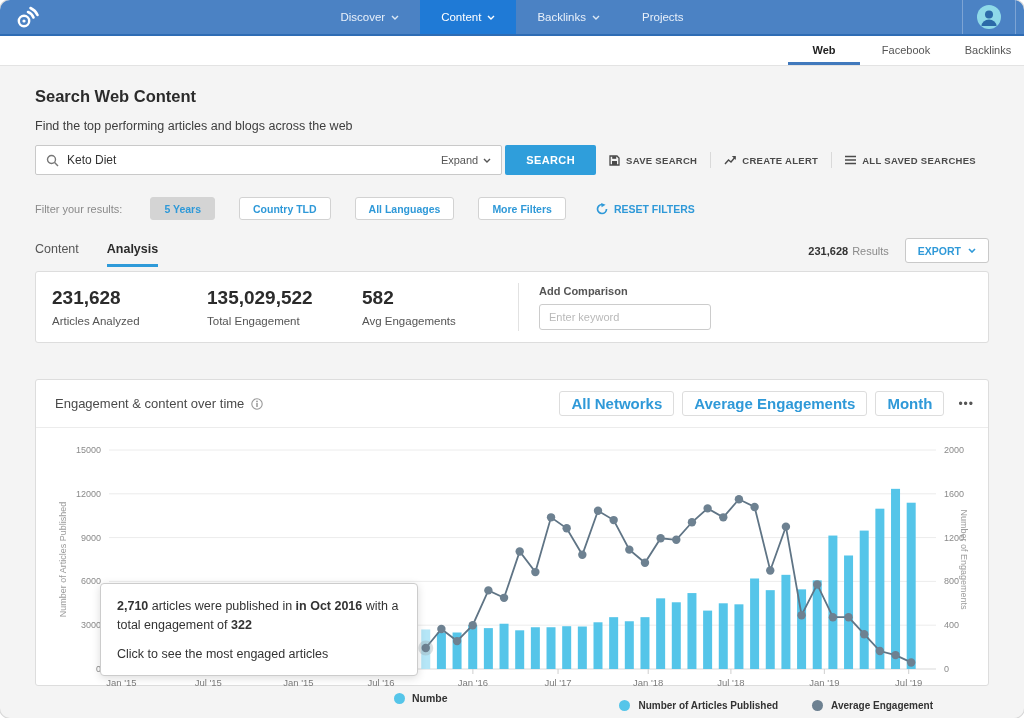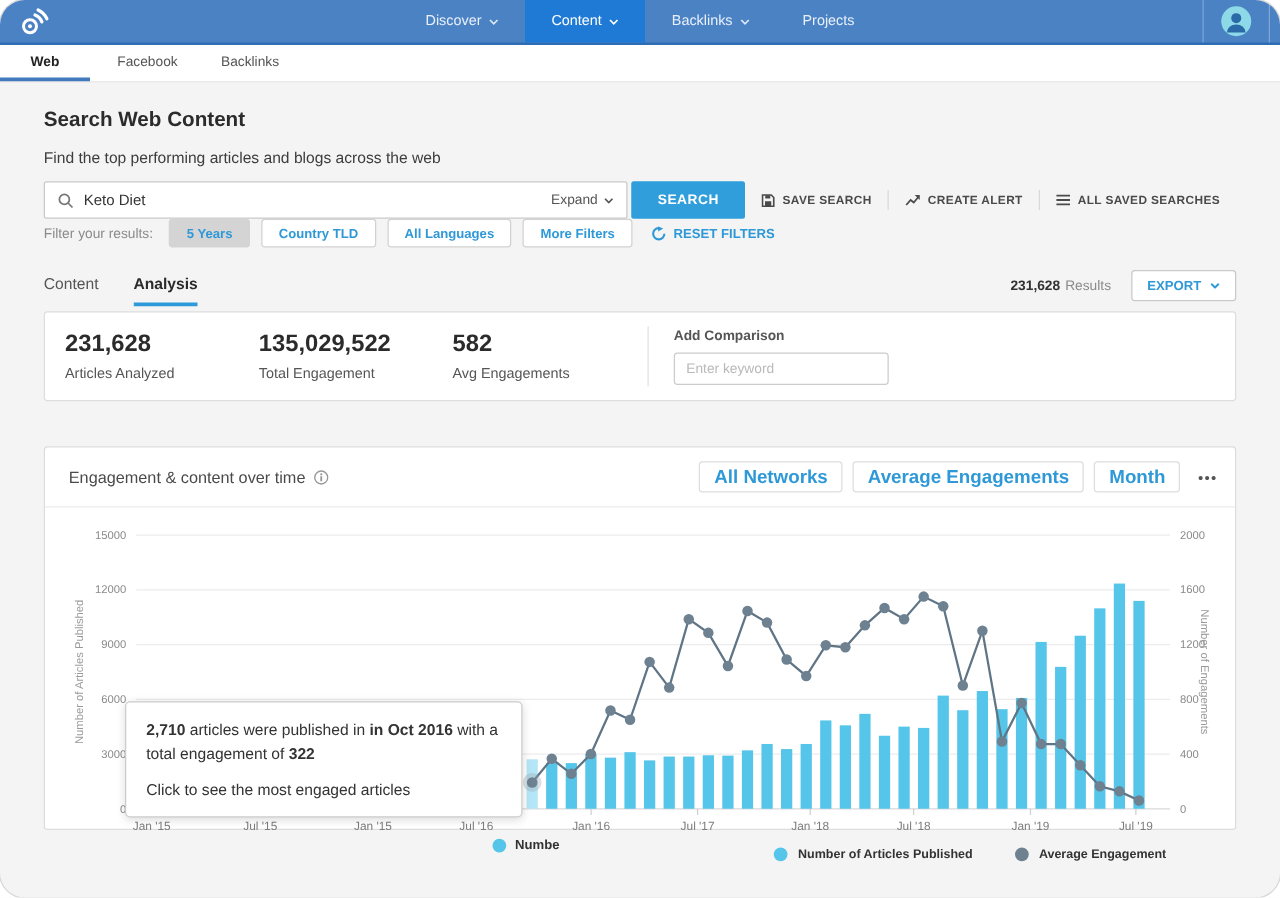--- a/index.html
+++ b/index.html
@@ -1,35 +1,35 @@
 <!DOCTYPE html>
 <html><head>
 <meta charset="utf-8">
 <style>
   * { margin:0; padding:0; box-sizing:border-box; }
   html,body { background:#ffffff; }
   body { font-family:"Liberation Sans","DejaVu Sans",sans-serif; }
   .screen { position:relative; width:1024px; height:718px; background:#f4f4f4;
-            border-radius:20px; overflow:hidden; box-shadow:0 0 0 1px #d8d8d8; }
+            border-radius:10px; overflow:hidden; box-shadow:0 0 0 1px #d8d8d8; }
 
   
   .topnav { position:relative; height:36px; background:#4b82c4; border-bottom:2px solid #2e6cb4;
             display:flex; align-items:stretch; }
   .logo-wrap { position:absolute; left:14px; top:5px; }
   .nav-center { margin:0 auto; display:flex; align-items:stretch; }
   .nav-item { display:flex; align-items:center; gap:6px; padding:0 21px; color:#e8f0fa;
               font-size:11.5px; cursor:pointer; }
   .nav-item.active { background:#1f7ad6; color:#ffffff; }
   .chev { width:8px; height:5px; display:inline-block; }
   .nav-right { position:absolute; right:8px; top:0; height:34px; display:flex; align-items:center;
                padding:0 14px; border-left:1px solid rgba(255,255,255,.28); border-right:1px solid rgba(255,255,255,.28); }
   .avatar { width:24px; height:24px; border-radius:50%; background:#8ed9e8; overflow:hidden; position:relative; }
 
   
-  .subnav { height:30px; background:#ffffff; display:flex; justify-content:flex-start; align-items:stretch;
+  .subnav { height:30px; background:#ffffff; display:flex; justify-content:flex-end; align-items:stretch;
             gap:10px; border-bottom:1px solid #e3e3e3; }
   .subtab { width:72px; text-align:center; font-size:11px; color:#555; display:flex; align-items:center;
             justify-content:center; border-bottom:3px solid transparent; padding-top:2px; cursor:pointer; }
   .subtab.active { color:#222; font-weight:bold; border-bottom-color:#4179bd; }
 
   
   .main { padding:0 35px; }
   .page-title { margin-top:21px; font-size:16.5px; font-weight:bold; color:#2b2b2b; }
   .page-sub { margin-top:13px; font-size:12.5px; color:#3d3d3d; }
 
@@ -40,21 +40,21 @@
                       font-family:inherit; background:transparent; }
   .expand { display:flex; align-items:center; gap:5px; font-size:11px; color:#555; cursor:pointer; }
   .search-btn { margin-left:3px; height:30px; padding:0 21px; background:#2f9edb; color:#fff; border:none;
                 font-size:11px; font-weight:bold; letter-spacing:.4px; border-radius:2px; cursor:pointer;
                 font-family:inherit; }
   .top-actions { margin-left:auto; display:flex; align-items:center; }
   .top-action { display:flex; align-items:center; gap:6px; font-size:9.5px; font-weight:bold; color:#4a4a4a;
                 letter-spacing:.3px; padding:0 13px; cursor:pointer; white-space:nowrap; }
   .action-sep { width:1px; height:16px; background:#d9d9d9; }
 
-  .filter-row { display:flex; align-items:center; gap:9px; }
+  .filter-row { margin-top:22px; display:flex; align-items:center; gap:24px; }
   .filter-label { font-size:11px; color:#8a8a8a; margin-right:4px; }
   .chip { height:23px; padding:0 13px; display:flex; align-items:center; border-radius:3px; font-size:10.5px;
           font-weight:bold; color:#2f99d8; background:#fff; border:1px solid #d2d2d2; cursor:pointer; }
   .chip.selected { background:#d4d4d4; border-color:#d4d4d4; }
   .reset-link { display:flex; align-items:center; gap:6px; font-size:10.5px; font-weight:bold; color:#2f99d8;
                 margin-left:6px; cursor:pointer; }
 
   .tabs-row { margin-top:18px; display:flex; align-items:flex-end; }
   .big-tab { font-size:12.5px; color:#555; margin-right:28px; padding-bottom:8px;
              border-bottom:3px solid transparent; cursor:pointer; }

